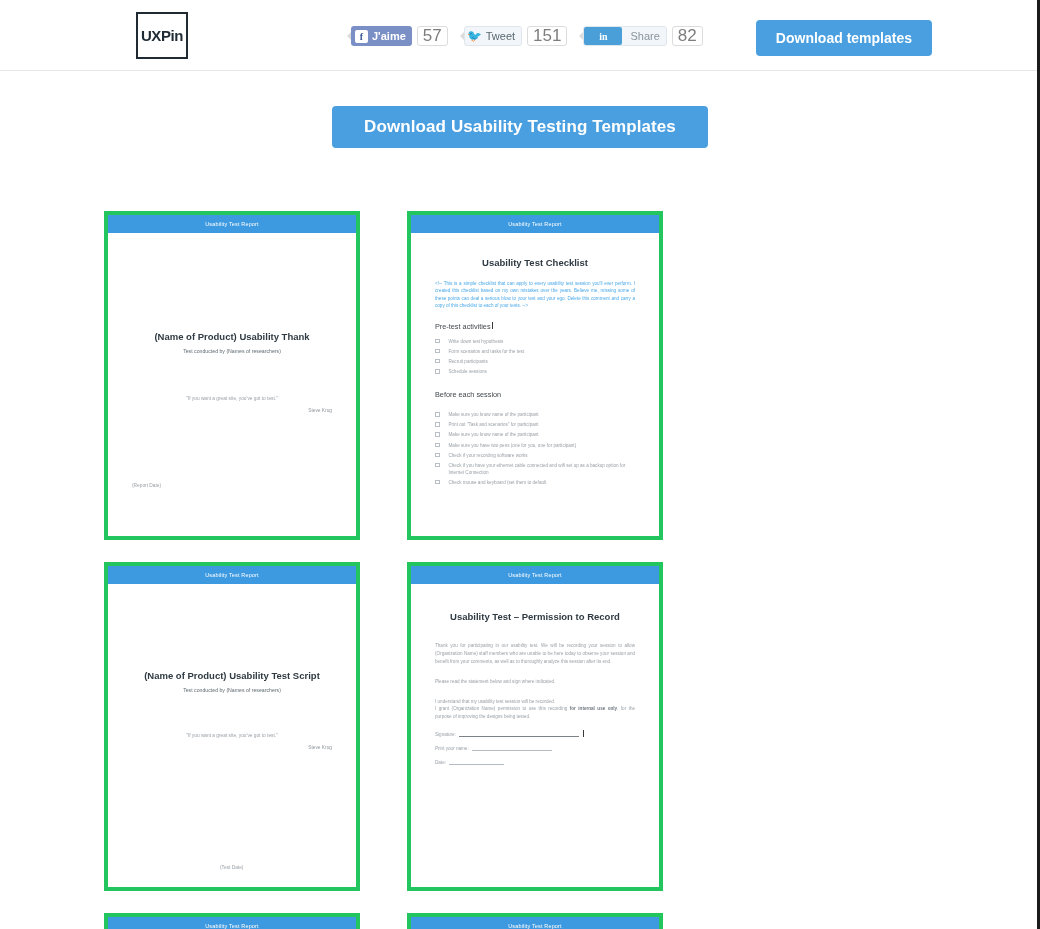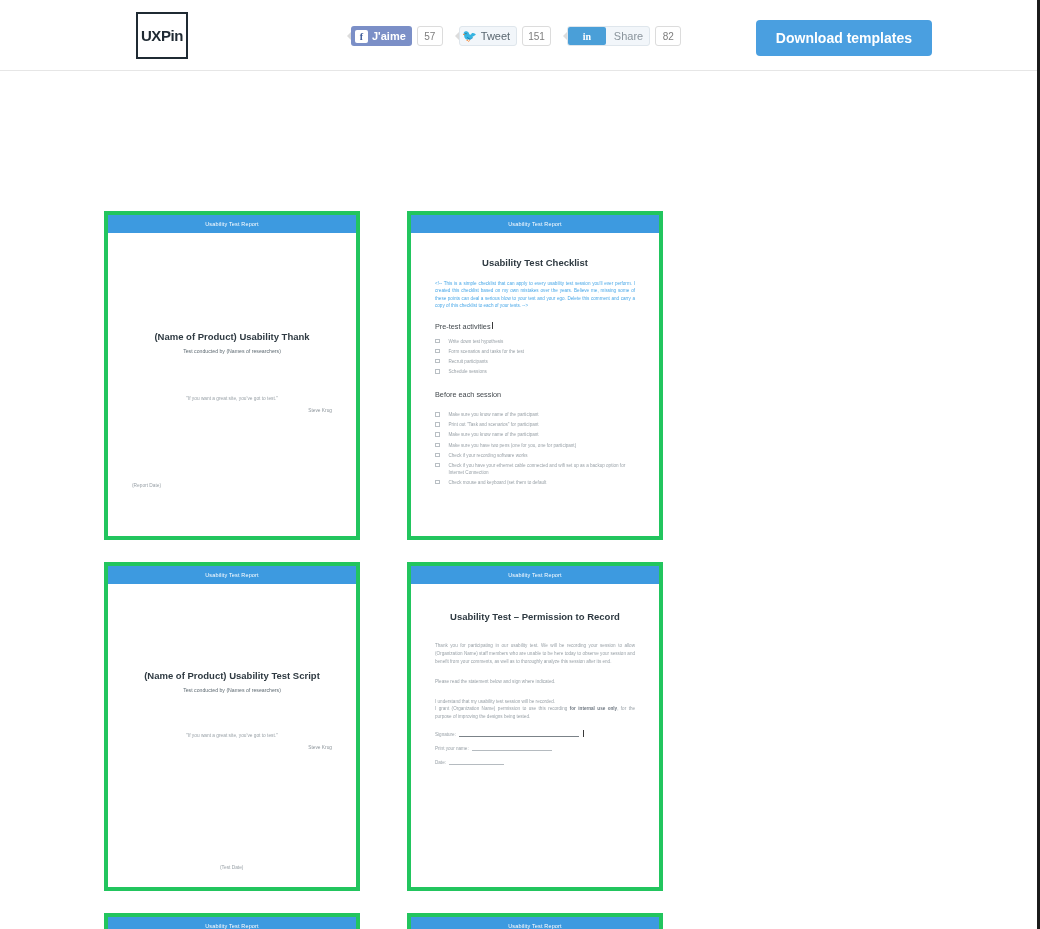--- a/index.html
+++ b/index.html
@@ -29,21 +29,21 @@
   .sbtn .glyph { display:inline-flex; align-items:center; justify-content:center; width:13px; height:13px; border-radius:2px; font-size:10px; margin-right:4px; font-weight:bold; }
   .fb { background:#7b8fc7; }
   .fb .glyph { background:#fff; color:#3b5998; font-family:"Liberation Serif", serif; }
   .tw { background:#f2f6fa; color:#5a6770; border:1px solid #dfe6ec; font-weight:normal; }
   .tw .glyph { color:#6fc3f7; font-size:12px; background:transparent; }
   .li { background:#f2f6fa; color:#8a949c; border:1px solid #dfe6ec; font-weight:normal; padding-left:0; }
   .li .glyph { background:#4a9fd8; color:#fff; width:38px; height:18px; border-radius:2px; margin-right:8px; font-size:10px; font-family:"Liberation Serif", serif; }
   .count {
     height:20px; min-width:26px; display:flex; align-items:center; justify-content:center;
     border:1px solid #dcdcdc; border-radius:3px; background:#fff;
-    font-size:10px; color:#7d7d7d; padding:0 5px; margin-right:5px;
+    font-size:17px; color:#7d7d7d; padding:0 5px; margin-right:5px;
   }
   .count-wrap { display:flex; align-items:center; }
   .count-wrap::before {
     content:""; width:0; height:0; margin-left:2px;
     border-top:4px solid transparent; border-bottom:4px solid transparent; border-right:4px solid #dcdcdc;
   }
 
   .dl-top {
     position:absolute; right:105px; top:20px;
     background:#4a9fe0; color:#fff; border-radius:4px;
@@ -126,20 +126,23 @@
           <span>Share</span>
         </div>
       </div>
       <div class="count">82</div>
 
     </div>
 
     <div class="dl-top">Download templates</div>
   </div>
 
+  <div class="hero">
+    <span class="hero-label">Download Usability Testing Templates</span>
+  </div>
 
   <div class="grid">
 
     <div class="card">
       <div class="card-bar">
         <span class="card-bar-label">Usability Test Report</span>
       </div>
       <div class="card-body">
         <div style="height:84px"></div>
         <div class="doc-title">(Name of Product) Usability Thank</div>

